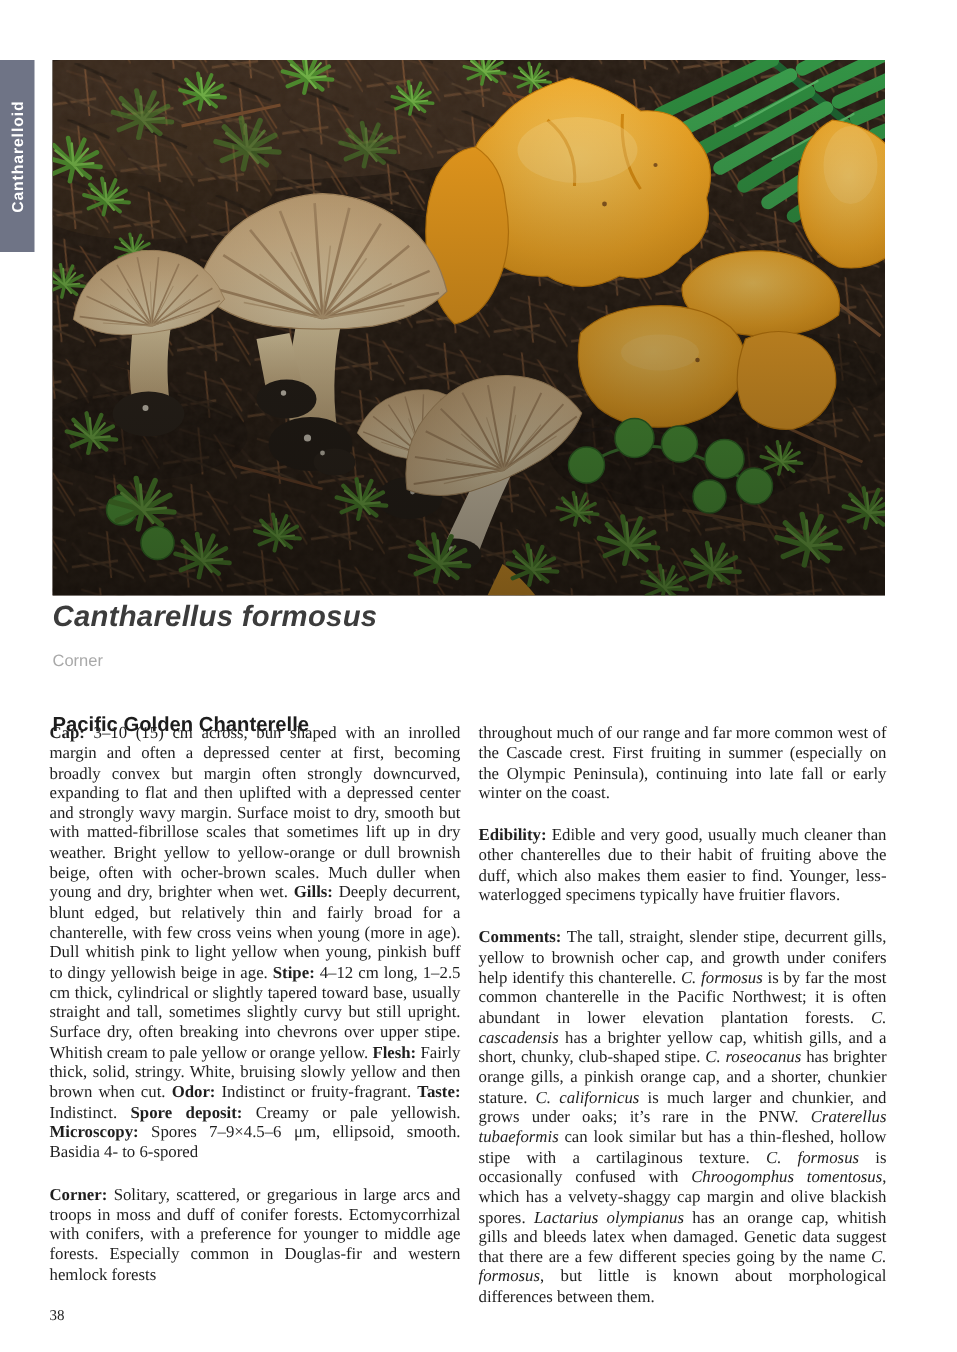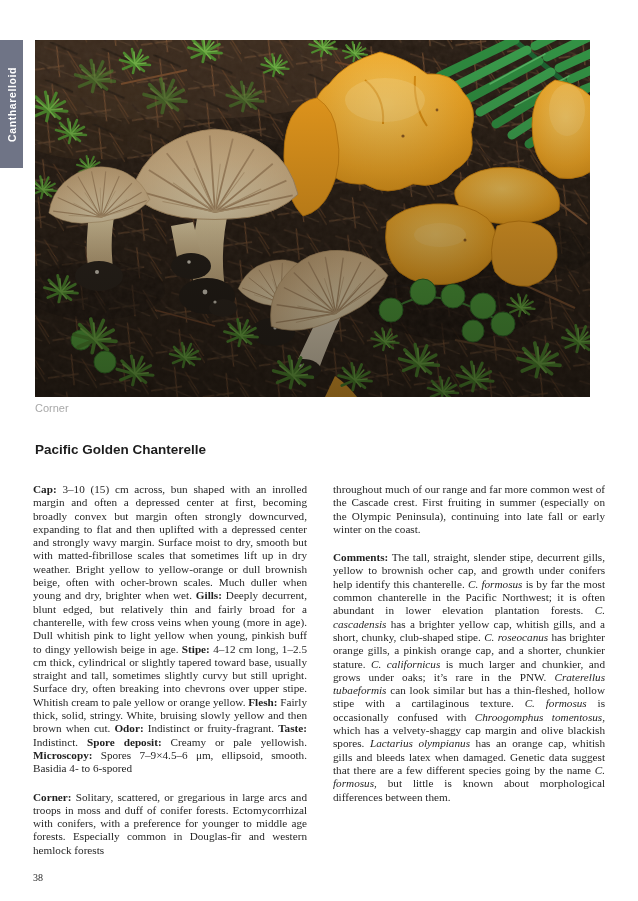--- a/index.html
+++ b/index.html
@@ -9,30 +9,30 @@
   .section-tab{position:absolute;left:0;top:40px;width:23px;height:128px;background:#6f7486;
         display:flex;align-items:center;justify-content:center;}
   .section-tab span{writing-mode:vertical-rl;transform:rotate(180deg);color:#ffffff;
         font:bold 10.5px "Liberation Sans",sans-serif;letter-spacing:.6px;white-space:nowrap;}
   
   .photo{position:absolute;left:35px;top:40px;width:555px;height:357px;overflow:hidden;background:#241a12;}
   .photo svg{display:block;}
   
   .title-block{position:absolute;left:35px;top:400px;}
   .sci-name{font:italic bold 19.5px "Liberation Sans",sans-serif;color:#3c3c3c;margin:0;letter-spacing:.2px;}
-  .authority{font:11px "Liberation Sans",sans-serif;color:#a9a9a9;margin-top:2px;}
+  .authority{font:11px "Liberation Sans",sans-serif;color:#a9a9a9;margin-top:12px;}
   .common-name{font:bold 13.5px "Liberation Sans",sans-serif;color:#1d1d1d;margin-top:28px;}
   
   .col{position:absolute;top:468px;font-size:11.2px;line-height:13.3px;color:#1f1f1f;
        text-align:justify;hyphens:auto;-webkit-hyphens:auto;}
   .col p{margin:15px 0 6px 0;}
   .col b{font-weight:bold;}
   .col i{}
   .col-left{left:33px;width:274px;}
-  .col-right{left:333px;width:272px;}
+  .col-right{left:319px;width:272px;}
   .page-number{position:absolute;left:33px;top:872px;font-size:10px;color:#1f1f1f;}
 </style>
 </head>
 <body>
 
 <div class="page">
 
   <div class="section-tab">
     <span>Cantharelloid</span>
   </div>
@@ -207,27 +207,29 @@
         <use href="#moss" transform="translate(350,302) scale(0.9)"></use>
         <use href="#moss" transform="translate(486,268) scale(0.9)"></use>
         <use href="#moss" transform="translate(408,352)"></use>
       </g>
 
       <rect x="0" y="0" width="555" height="357" fill="url(#gvig)"></rect>
     </svg>
   </div>
 
   <div class="title-block">
+    <h1 class="sci-name">Cantharellus formosus</h1>
     <div class="authority">Corner</div>
     <div class="common-name">Pacific Golden Chanterelle</div>
   </div>
 
   <div class="col col-left">
       <p><b>Cap:</b> 3–10 (15) cm across, bun shaped with an inrolled margin and often a depressed center at first, becoming broadly convex but margin often strongly downcurved, expanding to flat and then uplifted with a depressed center and strongly wavy margin. Surface moist to dry, smooth but with matted-fibrillose scales that sometimes lift up in dry weather. Bright yellow to yellow-orange or dull brownish beige, often with ocher-brown scales. Much duller when young and dry, brighter when wet. <b>Gills:</b> Deeply decurrent, blunt edged, but relatively thin and fairly broad for a chanterelle, with few cross veins when young (more in age). Dull whitish pink to light yellow when young, pinkish buff to dingy yellowish beige in age. <b>Stipe:</b> 4–12 cm long, 1–2.5 cm thick, cylindrical or slightly tapered toward base, usually straight and tall, sometimes slightly curvy but still upright. Surface dry, often breaking into chevrons over upper stipe. Whitish cream to pale yellow or orange yellow. <b>Flesh:</b> Fairly thick, solid, stringy. White, bruising slowly yellow and then brown when cut. <b>Odor:</b> Indistinct or fruity-fragrant. <b>Taste:</b> Indistinct. <b>Spore deposit:</b> Creamy or pale yellowish. <b>Microscopy:</b> Spores 7–9×4.5–6 μm, ellipsoid, smooth. Basidia 4- to 6-spored</p>
       <p><b>Corner:</b> Solitary, scattered, or gregarious in large arcs and troops in moss and duff of conifer forests. Ectomycorrhizal with conifers, with a preference for younger to middle age forests. Especially common in Douglas-fir and western hemlock forests</p>
     </div>
   <div class="col col-right">
       <p>throughout much of our range and far more common west of the Cascade crest. First fruiting in summer (especially on the Olympic Peninsula), continuing into late fall or early winter on the coast.</p>
+      <p><b>Edibility:</b> Edible and very good, usually much cleaner than other chanterelles due to their habit of fruiting above the duff, which also makes them easier to find. Younger, less-waterlogged specimens typically have fruitier flavors.</p>
       <p><b>Comments:</b> The tall, straight, slender stipe, decurrent gills, yellow to brownish ocher cap, and growth under conifers help identify this chanterelle. <i>C. formosus</i> is by far the most common chanterelle in the Pacific Northwest; it is often abundant in lower elevation plantation forests. <i>C. cascadensis</i> has a brighter yellow cap, whitish gills, and a short, chunky, club-shaped stipe. <i>C. roseocanus</i> has brighter orange gills, a pinkish orange cap, and a shorter, chunkier stature. <i>C. californicus</i> is much larger and chunkier, and grows under oaks; it’s rare in the PNW. <i>Craterellus tubaeformis</i> can look similar but has a thin-fleshed, hollow stipe with a cartilaginous texture. <i>C. formosus</i> is occasionally confused with <i>Chroogomphus tomentosus</i>, which has a velvety-shaggy cap margin and olive blackish spores. <i>Lactarius olympianus</i> has an orange cap, whitish gills and bleeds latex when damaged. Genetic data suggest that there are a few different species going by the name <i>C. formosus</i>, but little is known about morphological differences between them.</p>
     </div>
 
   <div class="page-number">38</div>
 </div>
 
 </body></html>

